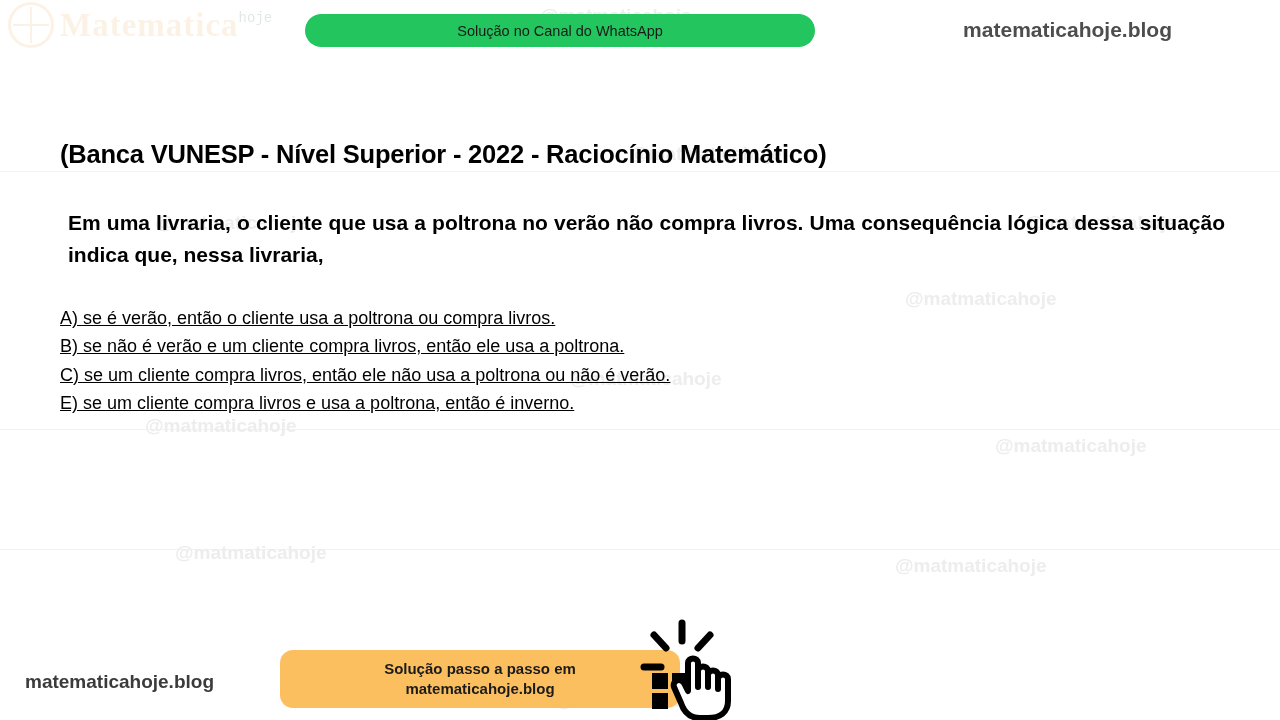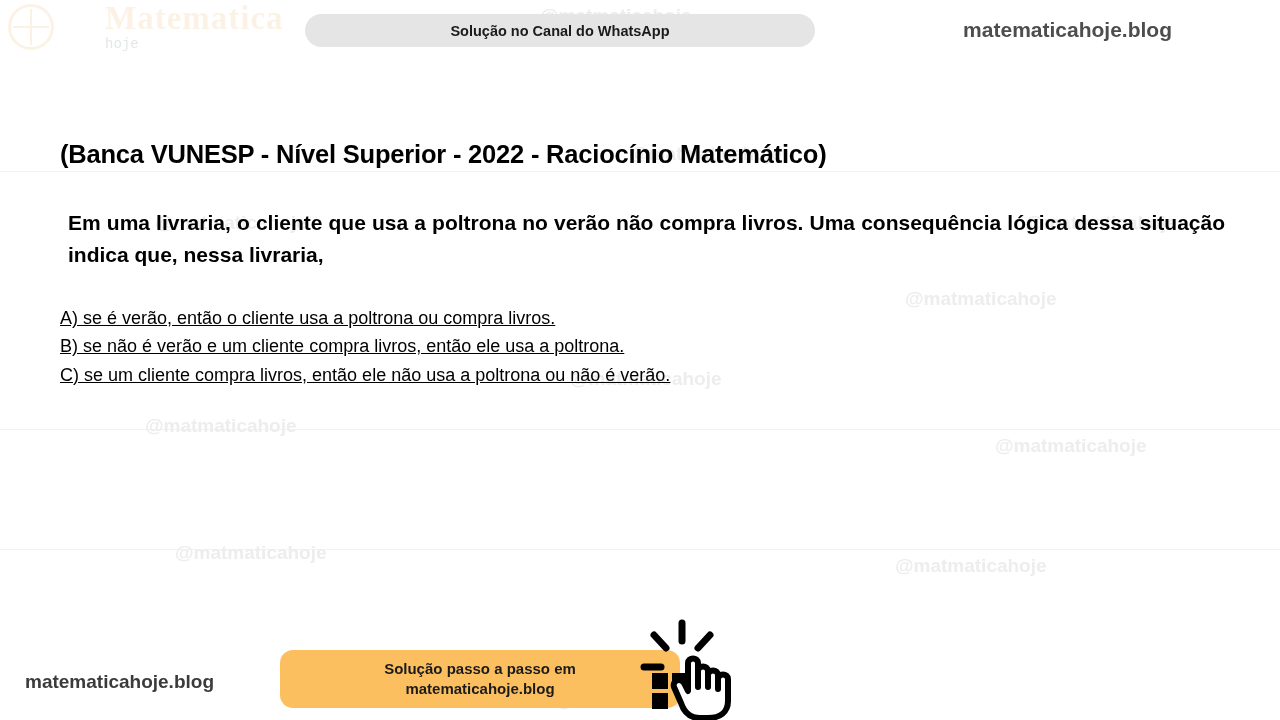--- a/index.html
+++ b/index.html
@@ -73,23 +73,22 @@
     position: absolute;
     top: 50%;
     left: 2px;
     right: 2px;
     height: 2px;
     background: #e8a33d;
     transform: translateY(-50%);
   }
   .logo-text {
     display: flex;
-    flex-direction: column;
+    flex-direction: row;
     line-height: 1;
-    margin-left: 45px;
   }
   .logo-title {
     font-size: 33px;
     font-weight: bold;
     letter-spacing: 1px;
     color: #e8a33d;
     font-family: "Liberation Serif", serif;
   }
   .logo-sub {
     font-size: 14px;
@@ -99,26 +98,26 @@
   }
 
   
   .top-pill {
     position: absolute;
     left: 305px;
     top: 14px;
     width: 510px;
     height: 33px;
     border-radius: 17px;
-    background: #e5e5e5;
+    background: #22c55e;
     display: flex;
     align-items: center;
     justify-content: center;
     font-size: 14.5px;
-    font-weight: bold;
+    font-weight: normal;
     color: #1b1b1b;
     z-index: 3;
   }
   .site-top {
     position: absolute;
     right: 108px;
     top: 18px;
     font-size: 21px;
     font-weight: bold;
     color: #4d4d4d;
@@ -226,20 +225,21 @@
 </div>
 <div class="site-top">matematicahoje.blog</div>
 
 <div class="content">
   <h1 class="qtitle">(Banca VUNESP - Nível Superior - 2022 - Raciocínio Matemático)</h1>
   <p class="stem">Em uma livraria, o cliente que usa a poltrona no verão não compra livros. Uma consequência lógica dessa situação indica que, nessa livraria,</p>
   <div class="options">
     <div class="option">A) se é verão, então o cliente usa a poltrona ou compra livros.</div>
     <div class="option">B) se não é verão e um cliente compra livros, então ele usa a poltrona.</div>
     <div class="option">C) se um cliente compra livros, então ele não usa a poltrona ou não é verão.</div>
+    <div class="option">E) se um cliente compra livros e usa a poltrona, então é inverno.</div>
   </div>
 </div>
 
 <div class="site-bottom">matematicahoje.blog</div>
 
 <div class="bottom-pill">
   <span>Solução passo a passo em</span>
   <span>matematicahoje.blog</span>
 </div>
 

